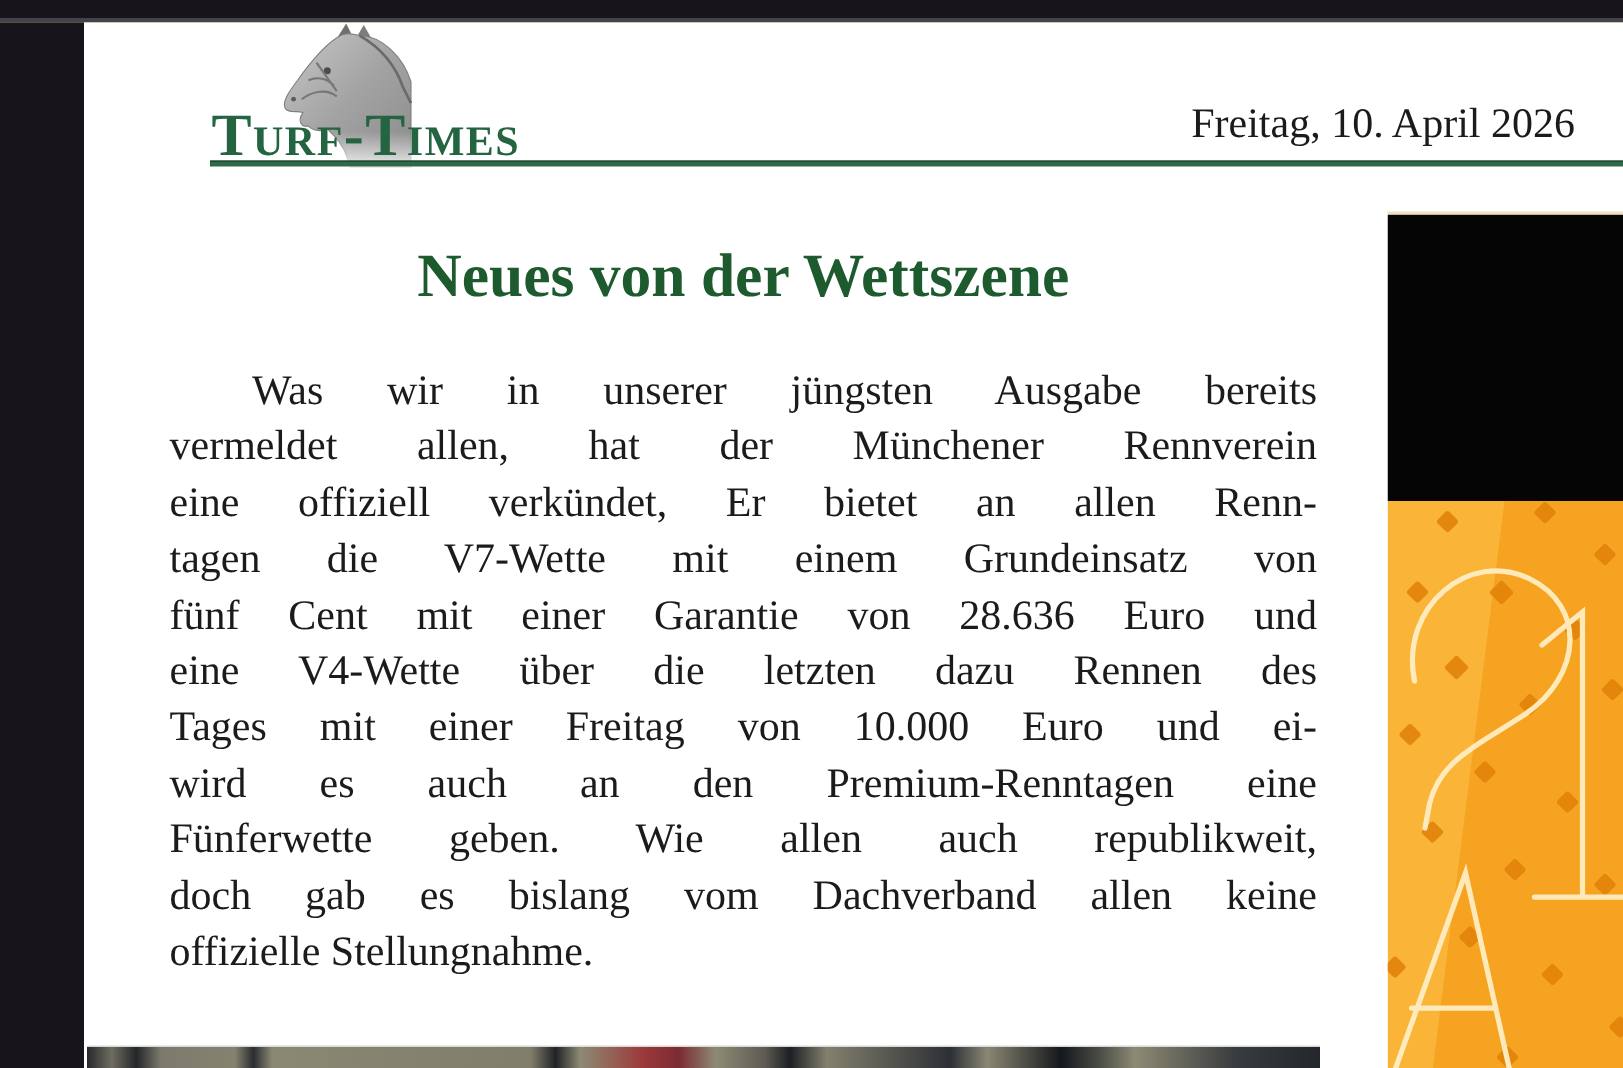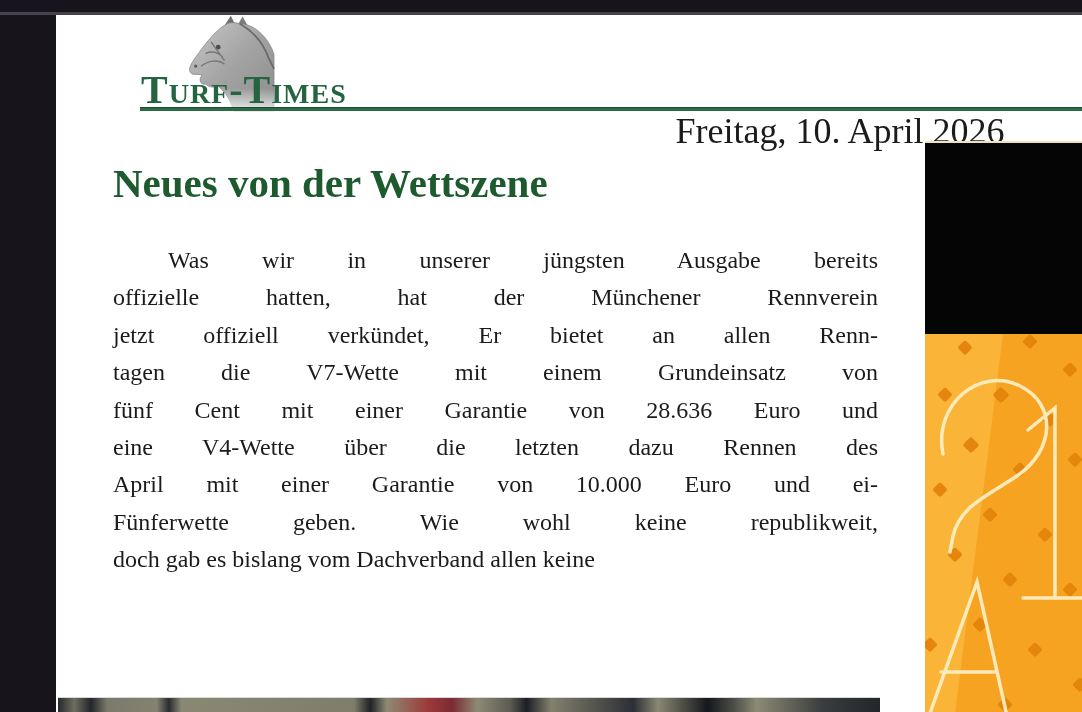--- a/index.html
+++ b/index.html
@@ -16,33 +16,33 @@
   
   .horse-logo{position:absolute;left:183px;top:13px;width:92px;height:99px;}
   .horse-fade{position:absolute;left:183px;top:88px;width:92px;height:26px;
     background:linear-gradient(rgba(255,255,255,0), rgba(255,255,255,.92));}
   .logo-text{
     position:absolute;left:141px;top:70px;width:360px;
     font-variant:small-caps;font-weight:600;font-size:40px;letter-spacing:1px;
     color:var(--logo-green);line-height:40px;
   }
   .masthead-date{
-    position:absolute;right:32px;top:66px;width:420px;text-align:center;
-    font-size:36px;color:var(--text-black);line-height:34px;margin-top:48px;
+    position:absolute;right:32px;top:66px;width:420px;text-align:right;
+    font-size:28px;color:var(--text-black);line-height:34px;
   }
   .green-rule{position:absolute;left:140px;top:107px;width:942px;height:3px;
     background:var(--rule-green);border-top:1px solid #1c4a30;}
 
   
   .headline{
-    position:absolute;left:113px;top:158px;width:765px;text-align:left;
+    position:absolute;left:113px;top:158px;width:765px;text-align:center;
     font-size:41px;font-weight:bold;color:var(--headline-green);line-height:50px;
   }
   .bodylines{position:absolute;left:113px;top:242px;width:765px;
-    font-size:24px;color:var(--text-black);}
+    font-size:28px;color:var(--text-black);}
   .bodyline{
     height:37.4px;line-height:37.4px;white-space:nowrap;
     text-align:justify;text-align-last:justify;text-justify:inter-word;
   }
   .bodyline:first-child{text-indent:55px;}
   .bodyline:last-child{text-align-last:left;}
 
   
   .bottom-photo{
     position:absolute;left:58px;top:697px;width:822px;height:15px;
@@ -90,28 +90,30 @@
     <path d="M30,32 L45,53 M24,45 C31,42 38,44 43,49 M19,59 C27,53 38,51 45,57" fill="none" stroke="#777777" stroke-width="1.6"></path>
   </svg>
   <div class="horse-fade"></div>
   <div class="logo-text">Turf-Times</div>
   <div class="masthead-date">Freitag, 10. April 2026</div>
   <div class="green-rule"></div>
 
   <h1 class="headline" style="margin:0;">Neues von der Wettszene</h1>
   <div class="bodylines">
       <div class="bodyline">Was wir in unserer jüngsten Ausgabe bereits</div>
-      <div class="bodyline">offizielle hatten, hat der Münchener Rennverein</div>
-      <div class="bodyline">jetzt offiziell verkündet, Er bietet an allen Renn-</div>
+      <div class="bodyline">vermeldet allen, hat der Münchener Rennverein</div>
+      <div class="bodyline">eine offiziell verkündet, Er bietet an allen Renn-</div>
       <div class="bodyline">tagen die V7-Wette mit einem Grundeinsatz von</div>
       <div class="bodyline">fünf Cent mit einer Garantie von 28.636 Euro und</div>
       <div class="bodyline">eine V4-Wette über die letzten dazu Rennen des</div>
-      <div class="bodyline">April mit einer Garantie von 10.000 Euro und ei-</div>
-      <div class="bodyline">Fünferwette geben. Wie wohl keine republikweit,</div>
+      <div class="bodyline">Tages mit einer Freitag von 10.000 Euro und ei-</div>
+      <div class="bodyline">wird es auch an den Premium-Renntagen eine</div>
+      <div class="bodyline">Fünferwette geben. Wie allen auch republikweit,</div>
       <div class="bodyline">doch gab es bislang vom Dachverband allen keine</div>
+      <div class="bodyline">offizielle Stellungnahme.</div>
     </div>
 
   <div class="bottom-photo"></div>
 
   <div class="ad">
     <div class="ad-black"></div>
     <div class="ad-orange">
       <svg width="157" height="380" viewBox="0 0 157 380" xmlns="http://www.w3.org/2000/svg">
         <rect x="0" y="0" width="157" height="380" fill="var(--ad-orange)"></rect>
         <polygon points="0,0 78,0 30,380 0,380" fill="#ffd560" opacity="0.35"></polygon>

